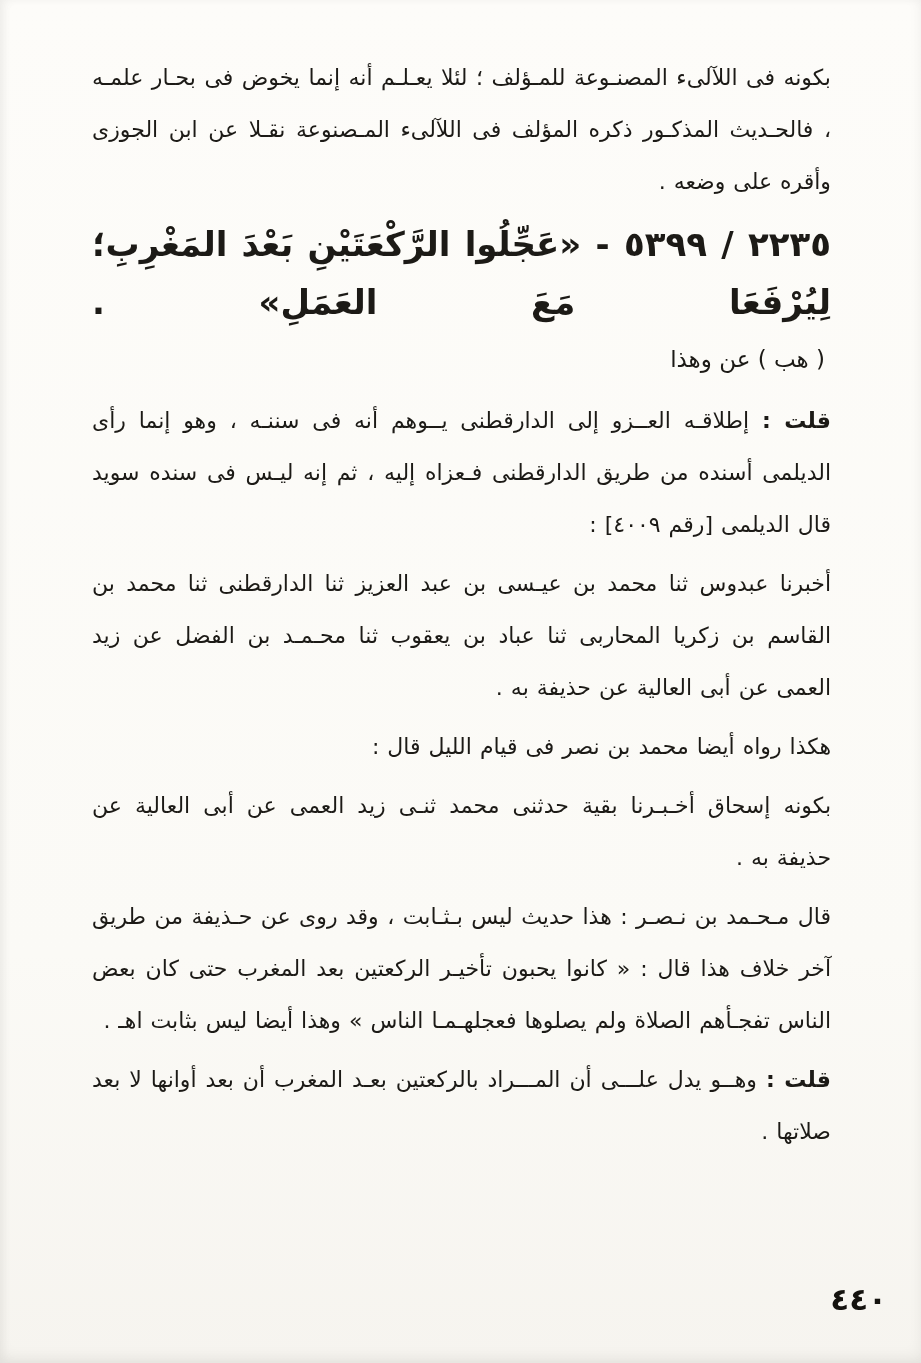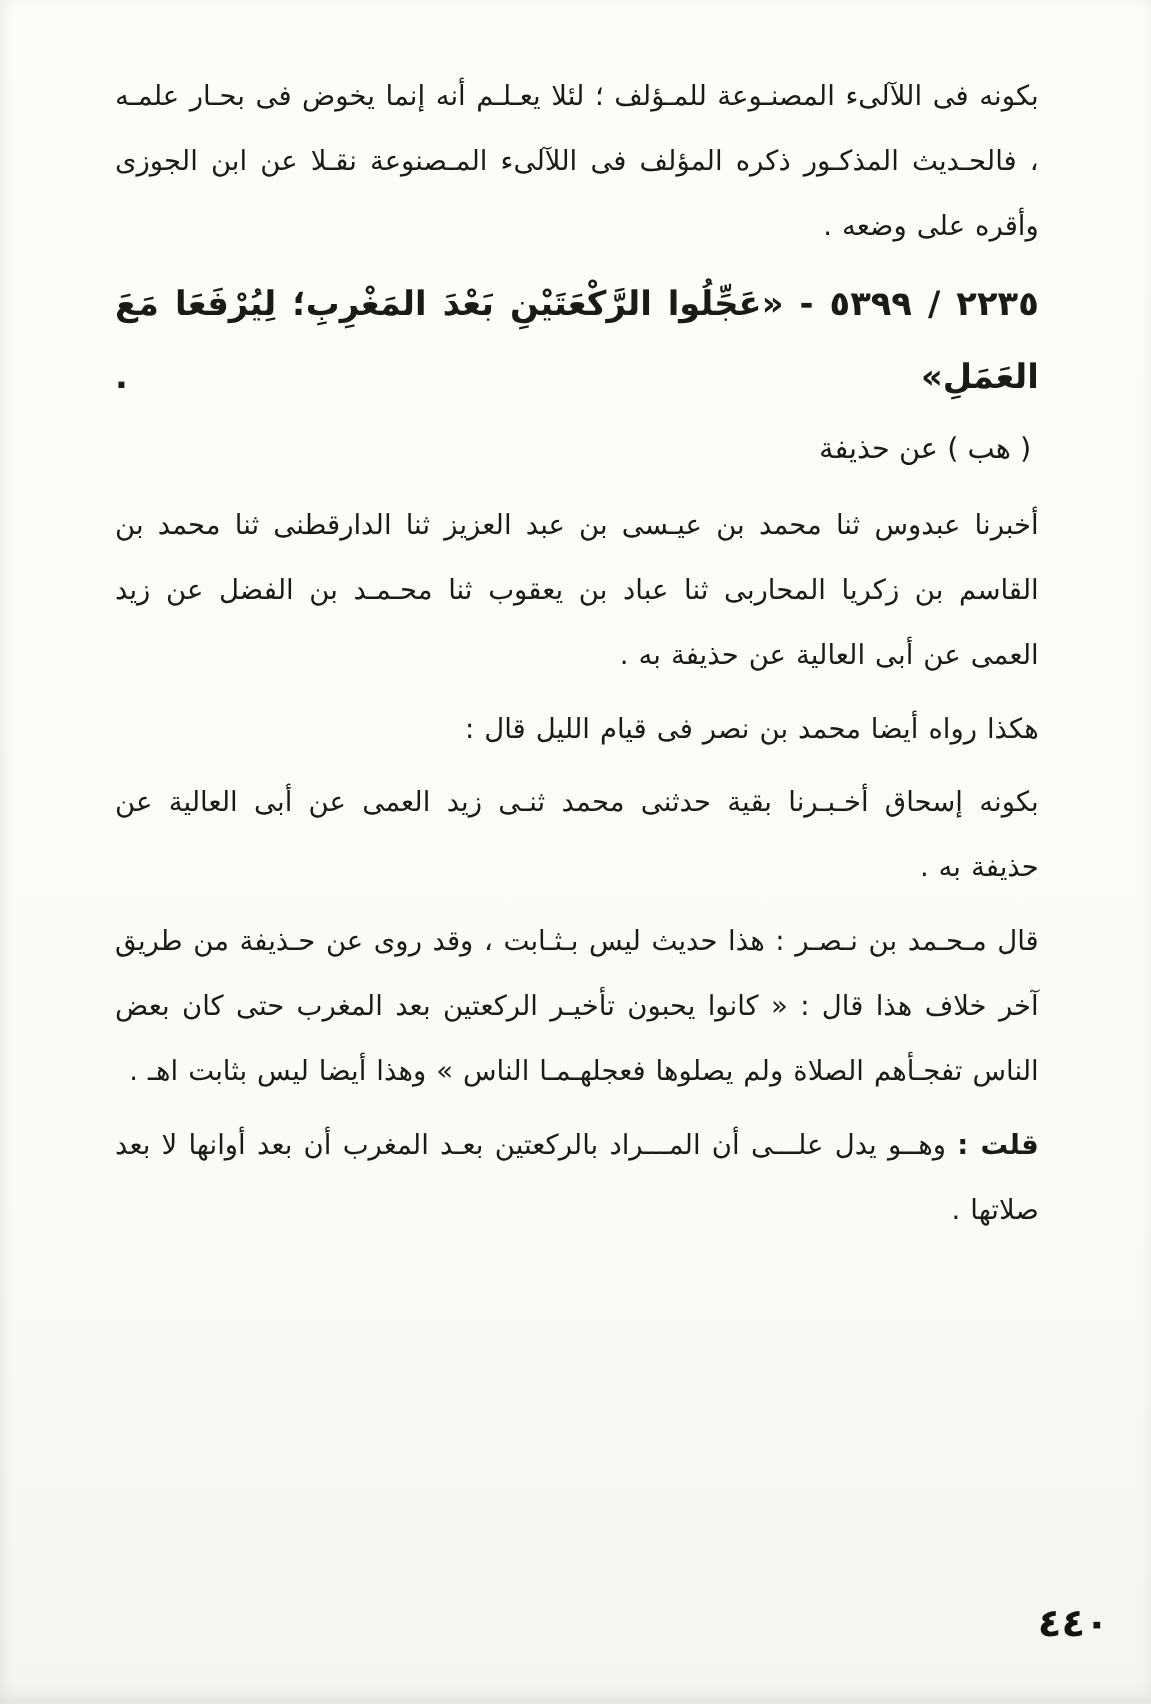--- a/index.html
+++ b/index.html
@@ -29,21 +29,21 @@
 
   p.body {
     font-size: 22px;
     line-height: 52px;
     text-align: justify;
     margin-bottom: 7px;
     word-spacing: 1px;
   }
 
   p.hadith-line {
-    font-size: 27px;
+    font-size: 34px;
     font-weight: bold;
     line-height: 58px;
     margin: 6px 0 2px 0;
     text-align: justify;
     text-align-last: justify;
   }
 
   .hadith-number { white-space: nowrap; }
 
   p.attribution {
@@ -68,23 +68,24 @@
 </head>
 <body>
 
 <div class="scan-page">
   <div class="text-block">
 
     <p class="body">بكونه فى اللآلىء المصنـوعة للمـؤلف ؛ لئلا يعـلـم أنه إنما يخوض فى بحـار علمـه ، فالحـديث المذكـور ذكره المؤلف فى اللآلىء المـصنوعة نقـلا عن ابن الجوزى وأقره على وضعه .</p>
 
     <p class="hadith-line"><span class="hadith-number">٢٢٣٥ / ٥٣٩٩</span> <span>-</span> <span>«عَجِّلُوا الرَّكْعَتَيْنِ بَعْدَ المَغْرِبِ؛ لِيُرْفَعَا مَعَ العَمَلِ» .</span></p>
 
-    <p class="attribution">( هب ) عن حذيفة</p>
+    <p class="attribution">( هب ) عن وهذا</p>
 
 
+    <p class="body"><span class="lead-bold">قلت :</span> <span>إطلاقـه العــزو إلى الدارقطنى يــوهم أنه فى سننـه ، وهو إنما رأى الديلمى أسنده من طريق الدارقطنى فـعزاه إليه ، ثم إنه ليـس فى سنده سويد قال الديلمى [رقم ٤٠٠٩] :</span></p>
 
     <p class="body">أخبرنا عبدوس ثنا محمد بن عيـسى بن عبد العزيز ثنا الدارقطنى ثنا محمد بن القاسم بن زكريا المحاربى ثنا عباد بن يعقوب ثنا محـمـد بن الفضل عن زيد العمى عن أبى العالية عن حذيفة به .</p>
 
     <p class="body">هكذا رواه أيضا محمد بن نصر فى قيام الليل قال :</p>
 
     <p class="body">بكونه إسحاق أخـبـرنا بقية حدثنى محمد ثنـى زيد العمى عن أبى العالية عن حذيفة به .</p>
 
     <p class="body">قال مـحـمد بن نـصـر : هذا حديث ليس بـثـابت ، وقد روى عن حـذيفة من طريق آخر خلاف هذا قال : « كانوا يحبون تأخيـر الركعتين بعد المغرب حتى كان بعض الناس تفجـأهم الصلاة ولم يصلوها فعجلهـمـا الناس » وهذا أيضا ليس بثابت اهـ .</p>
 
     <p class="body"><span class="lead-bold">قلت :</span> <span>وهــو يدل علـــى أن المـــراد بالركعتين بعـد المغرب أن بعد أوانها لا بعد صلاتها .</span></p>

